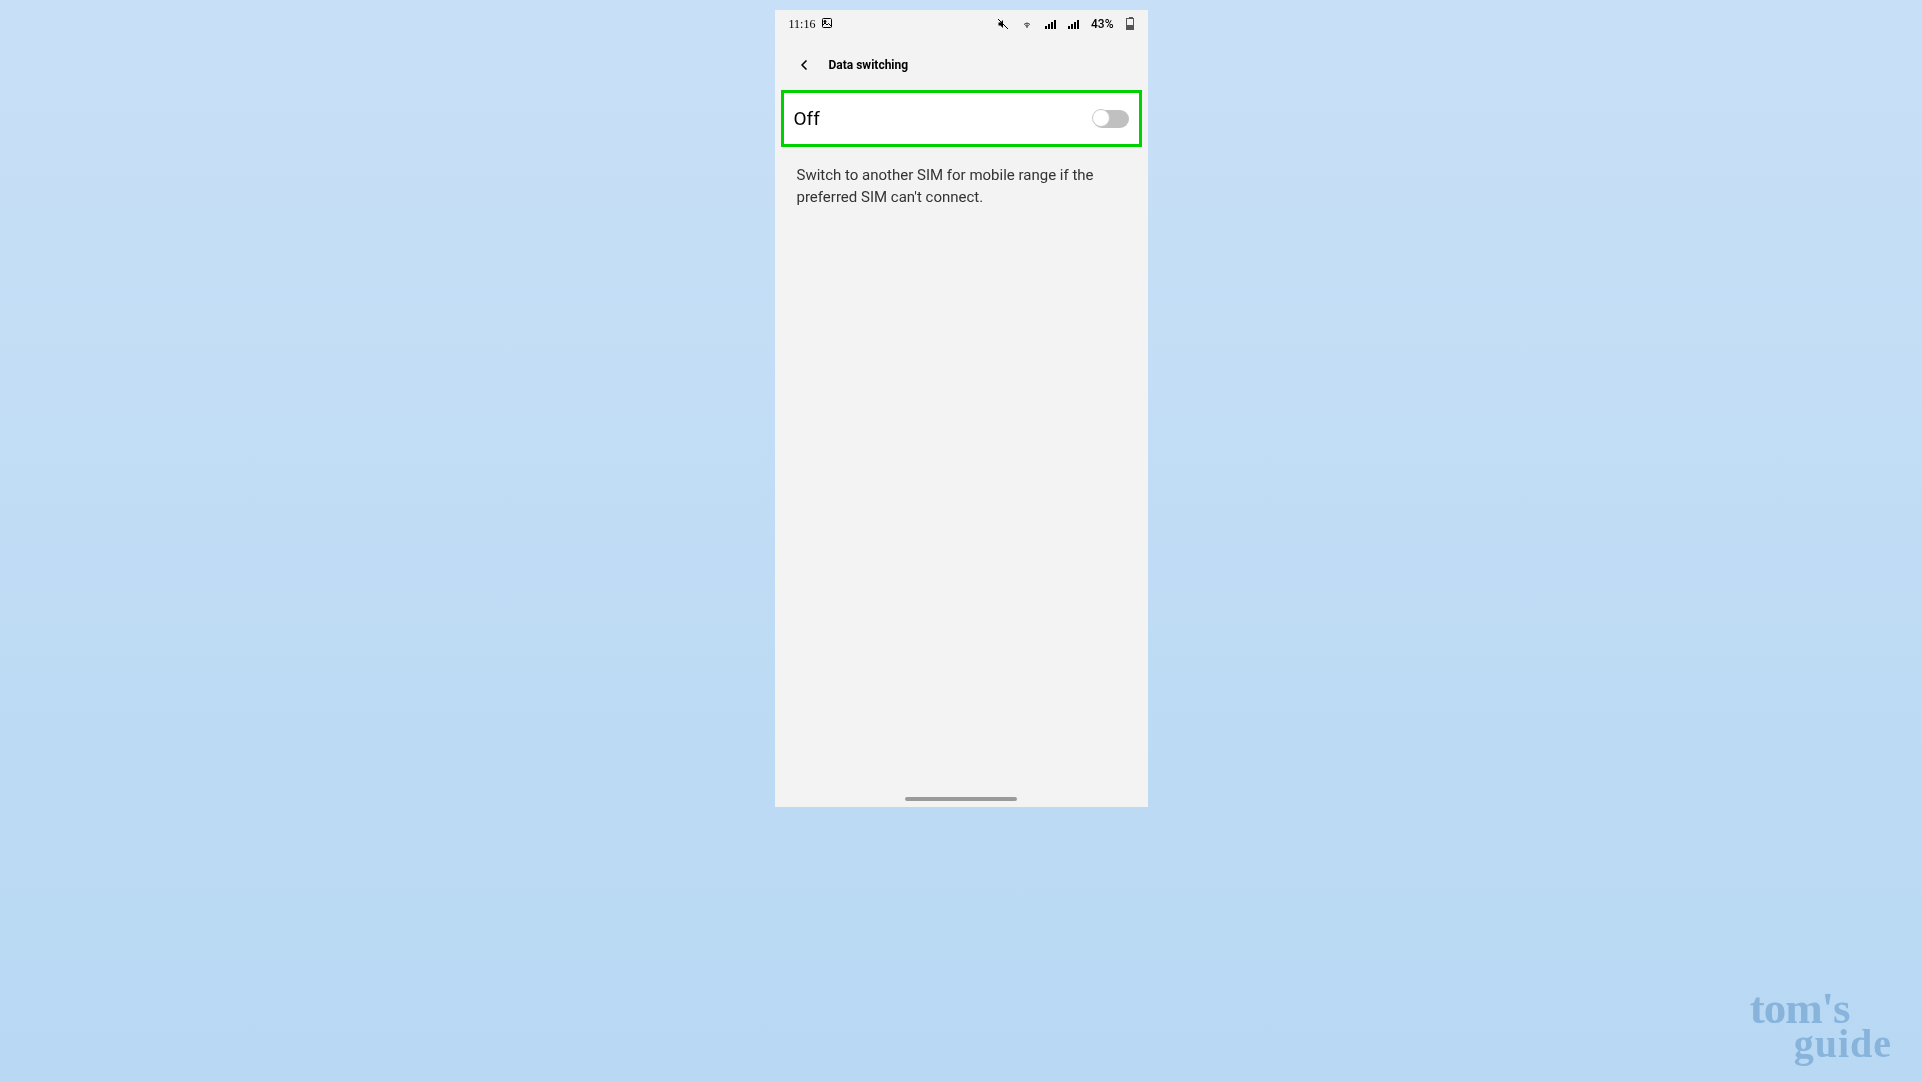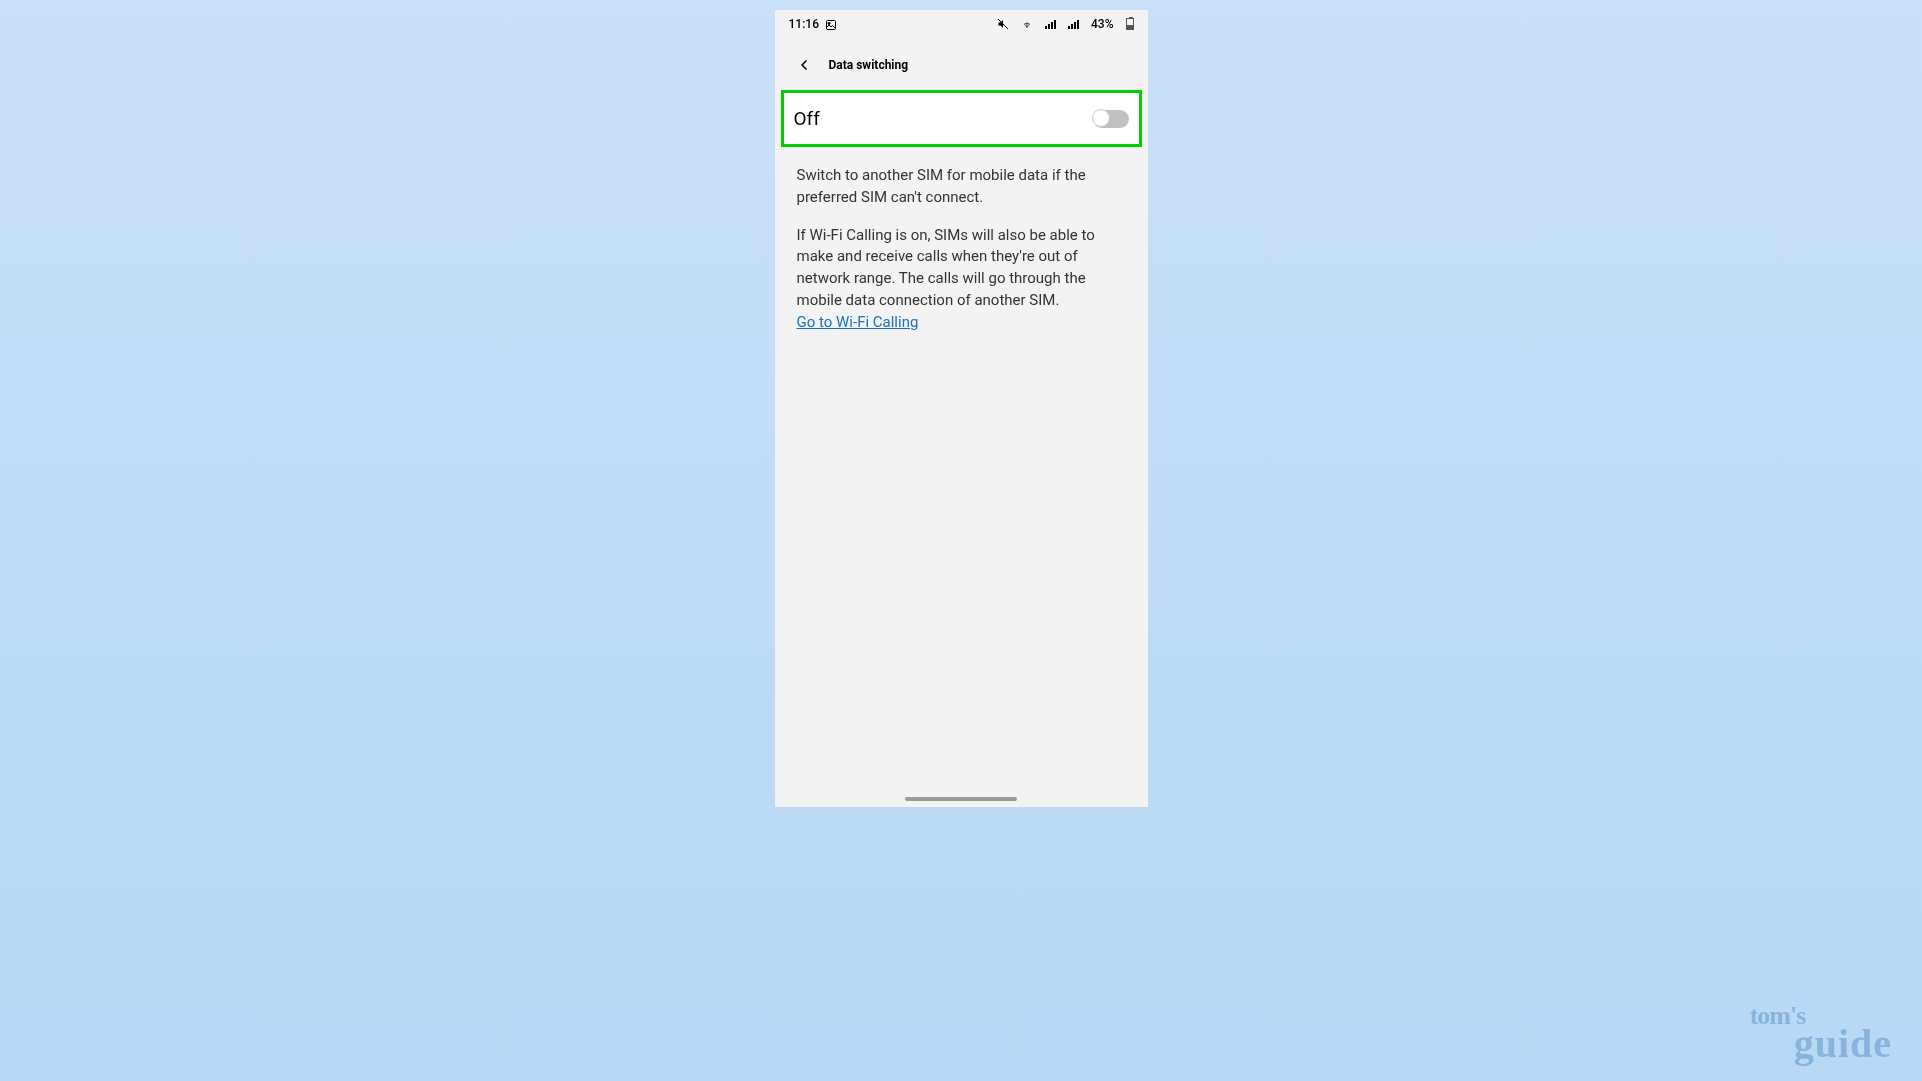--- a/index.html
+++ b/index.html
@@ -27,21 +27,21 @@
   .status-bar {
     height: 28px;
     display: flex;
     align-items: center;
     justify-content: space-between;
     padding: 0 14px;
     font-size: 12px;
     color: #000;
     font-weight: 500;
   }
-  .status-left { display: flex; align-items: flex-end; gap: 6px; }
+  .status-left { display: flex; align-items: flex-start; gap: 6px; font-family: Liberation Serif, serif; }
   .status-right { display: flex; align-items: center; gap: 12px; }
   .status-icon { width: 12px; height: 12px; display: inline-flex; align-items: center; justify-content: center; }
   .header {
     display: flex;
     align-items: center;
     padding: 18px 20px 10px 20px;
     gap: 16px;
   }
   .back-chevron {
     width: 18px;
@@ -113,21 +113,21 @@
   .watermark {
     position: absolute;
     right: 30px;
     bottom: 20px;
     font-family: Georgia, "Times New Roman", serif;
     color: #88b4dc;
     line-height: 0.85;
     font-weight: 700;
     text-align: left;
   }
-  .wm-top { font-size: 26px; letter-spacing: -1px; margin-top: 19px; }
+  .wm-top { font-size: 45px; letter-spacing: -1px; margin-top: 19px; }
   .wm-bottom { font-size: 40px; letter-spacing: 1px; margin-left: 44px; }
   .signal-bars { display: inline-flex; align-items: flex-end; gap: 1px; height: 10px; }
   .signal-bars span { width: 2px; background: #000; }
   .sb1 { height: 3px; } .sb2 { height: 5px; } .sb3 { height: 7px; } .sb4 { height: 9px; }
   .battery-icon { width: 8px; height: 12px; border: 1px solid #555; position: relative; display: inline-block; }
   .battery-icon::before { content:""; position:absolute; top:-2px; left:2px; width:4px; height:1px; background:#555; }
   .battery-fill { position:absolute; bottom:0; left:0; right:0; height:40%; background:#555; }
 </style>
 </head>
 <body>
@@ -188,25 +188,21 @@
   </div>
 
   <div class="highlight-box">
     <span class="toggle-label">Off</span>
     <div class="toggle">
       <div class="toggle-knob"></div>
     </div>
   </div>
 
   <div class="desc">
-    <p>Switch to another SIM for mobile data if the preferred SIM can't connect.</p>
-    <p>
-      <span>If Wi-Fi Calling is on, SIMs will also be able to make and receive calls when they're out of network range. The calls will go through the mobile data connection of another SIM.</span><br>
-      <a class="wifi-link">Go to Wi-Fi Calling</a>
-    </p>
+    <p>Switch to another SIM for mobile range if the preferred SIM can't connect.</p>
   </div>
 
   <div class="nav-handle"></div>
 </div>
 
 <div class="watermark">
   <div class="wm-top">tom's</div>
   <div class="wm-bottom">guide</div>
 </div>
 

